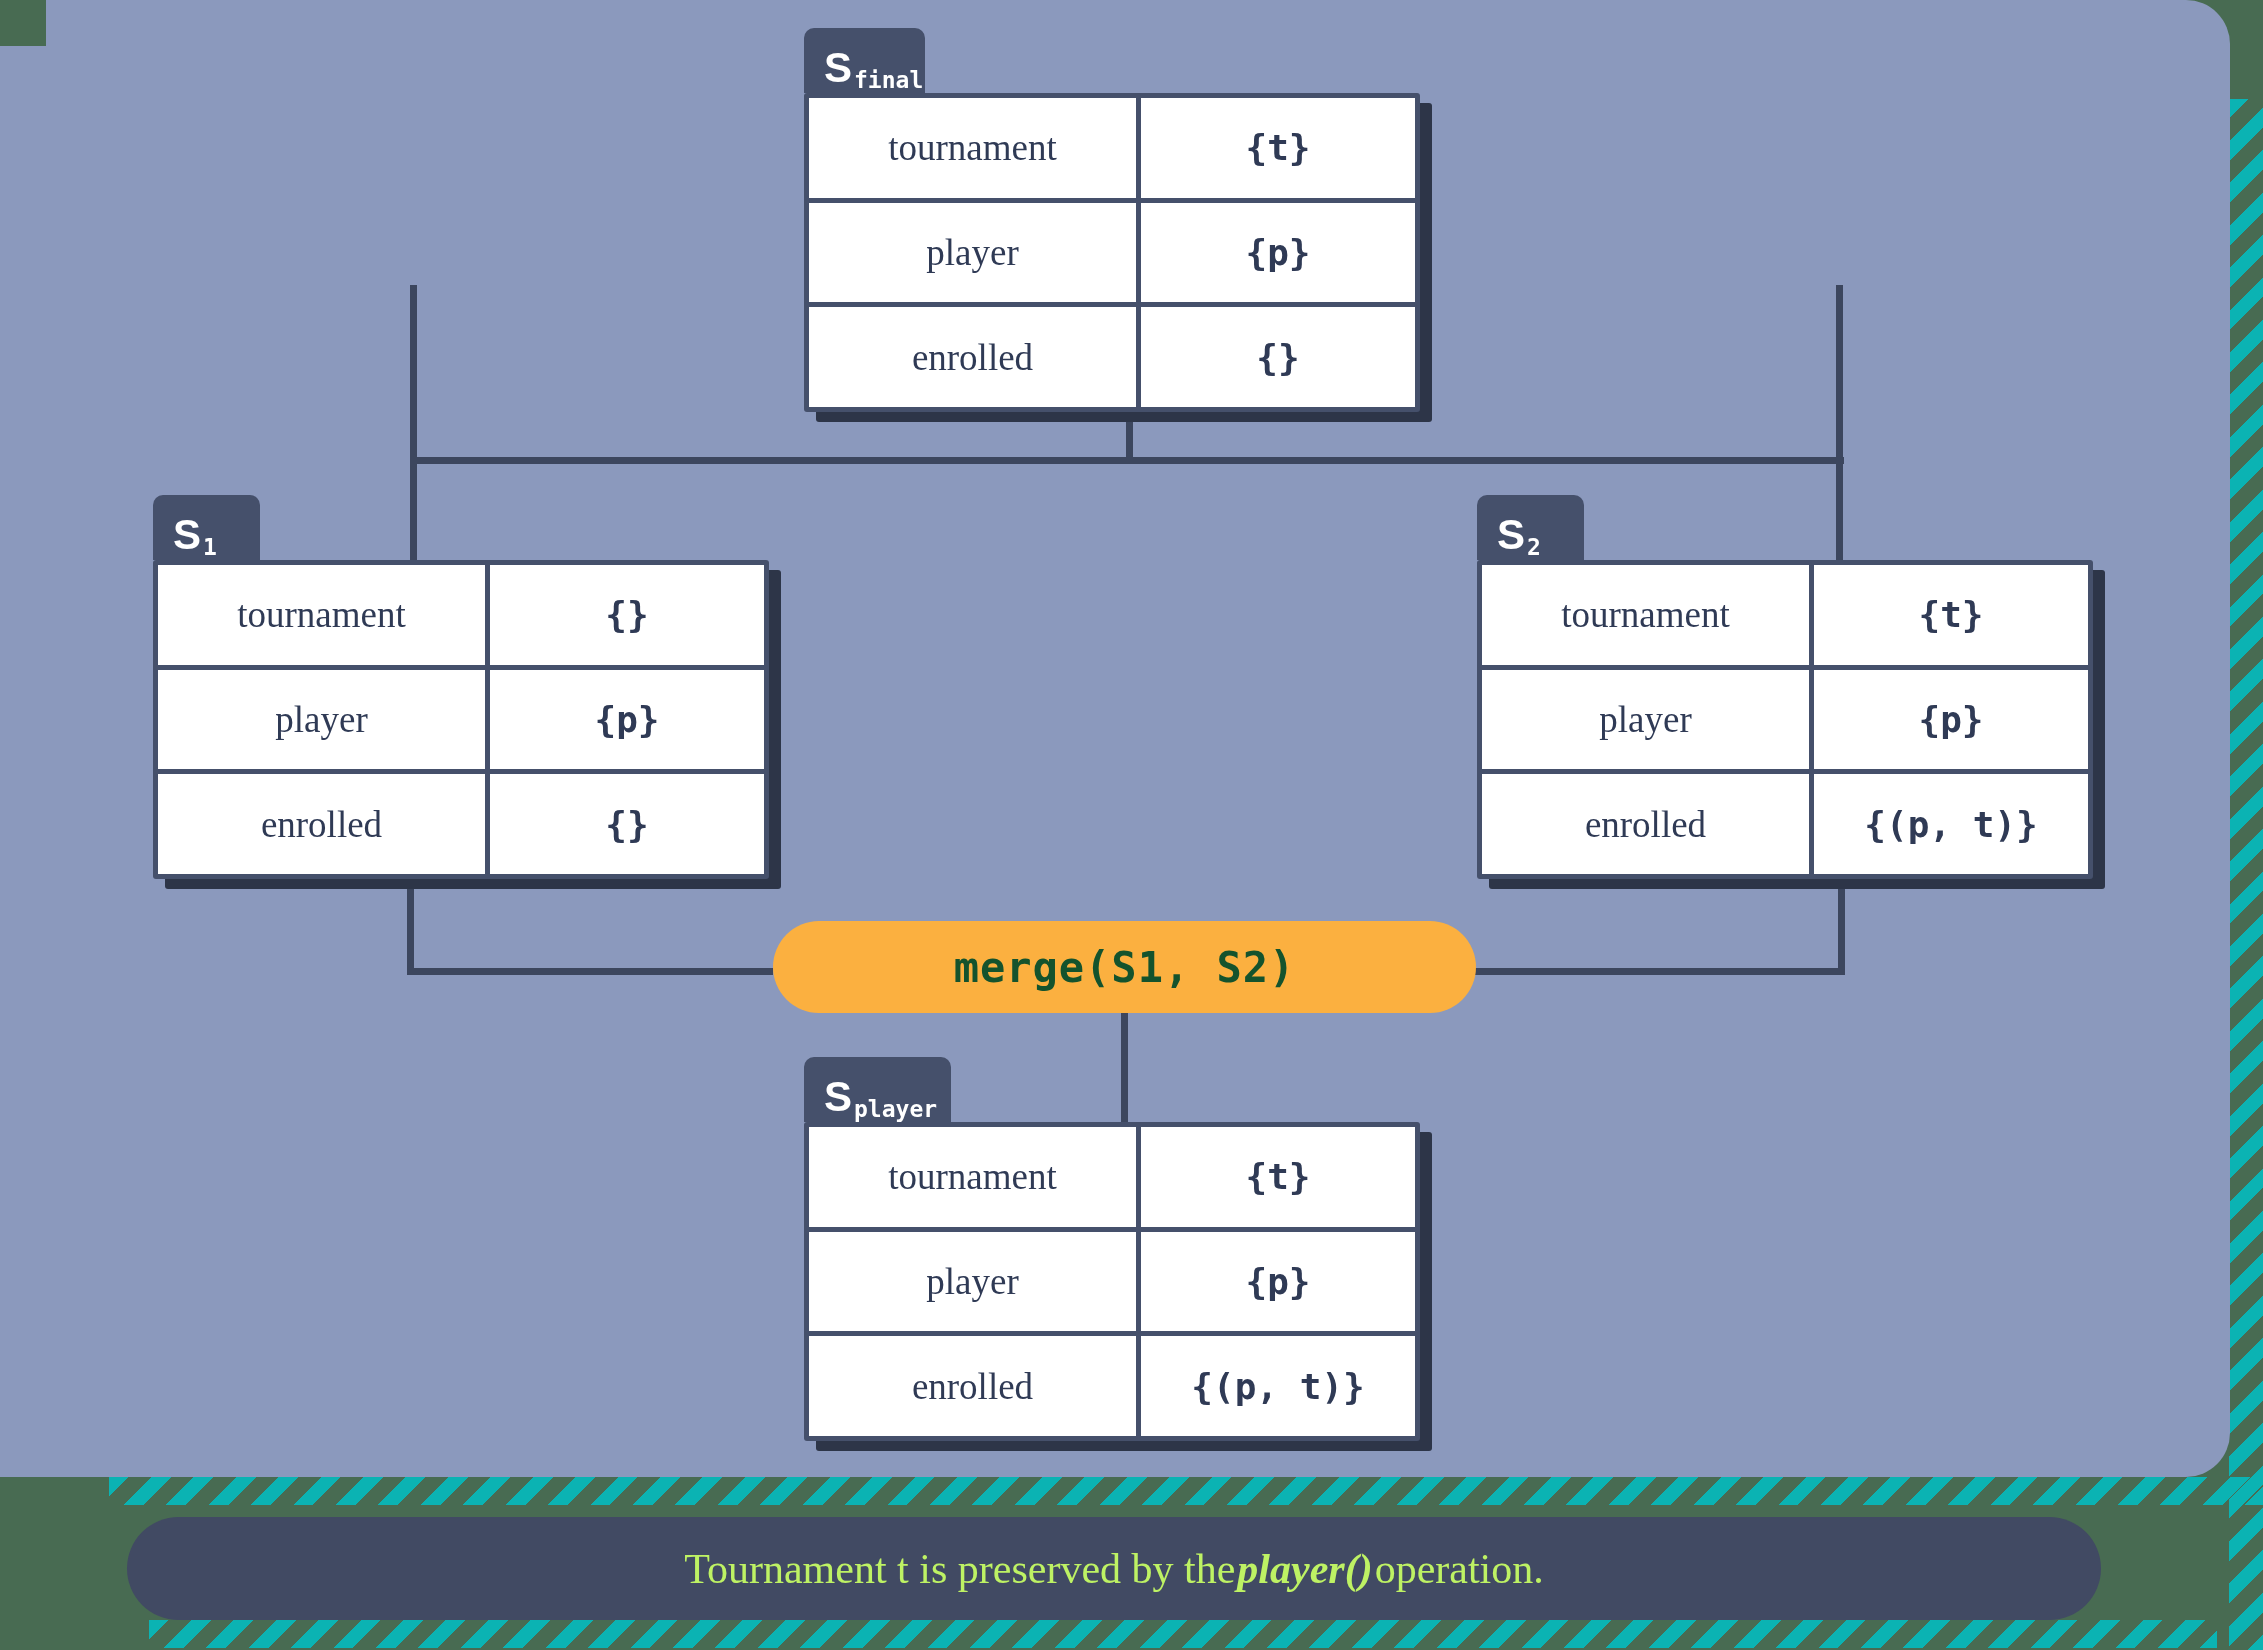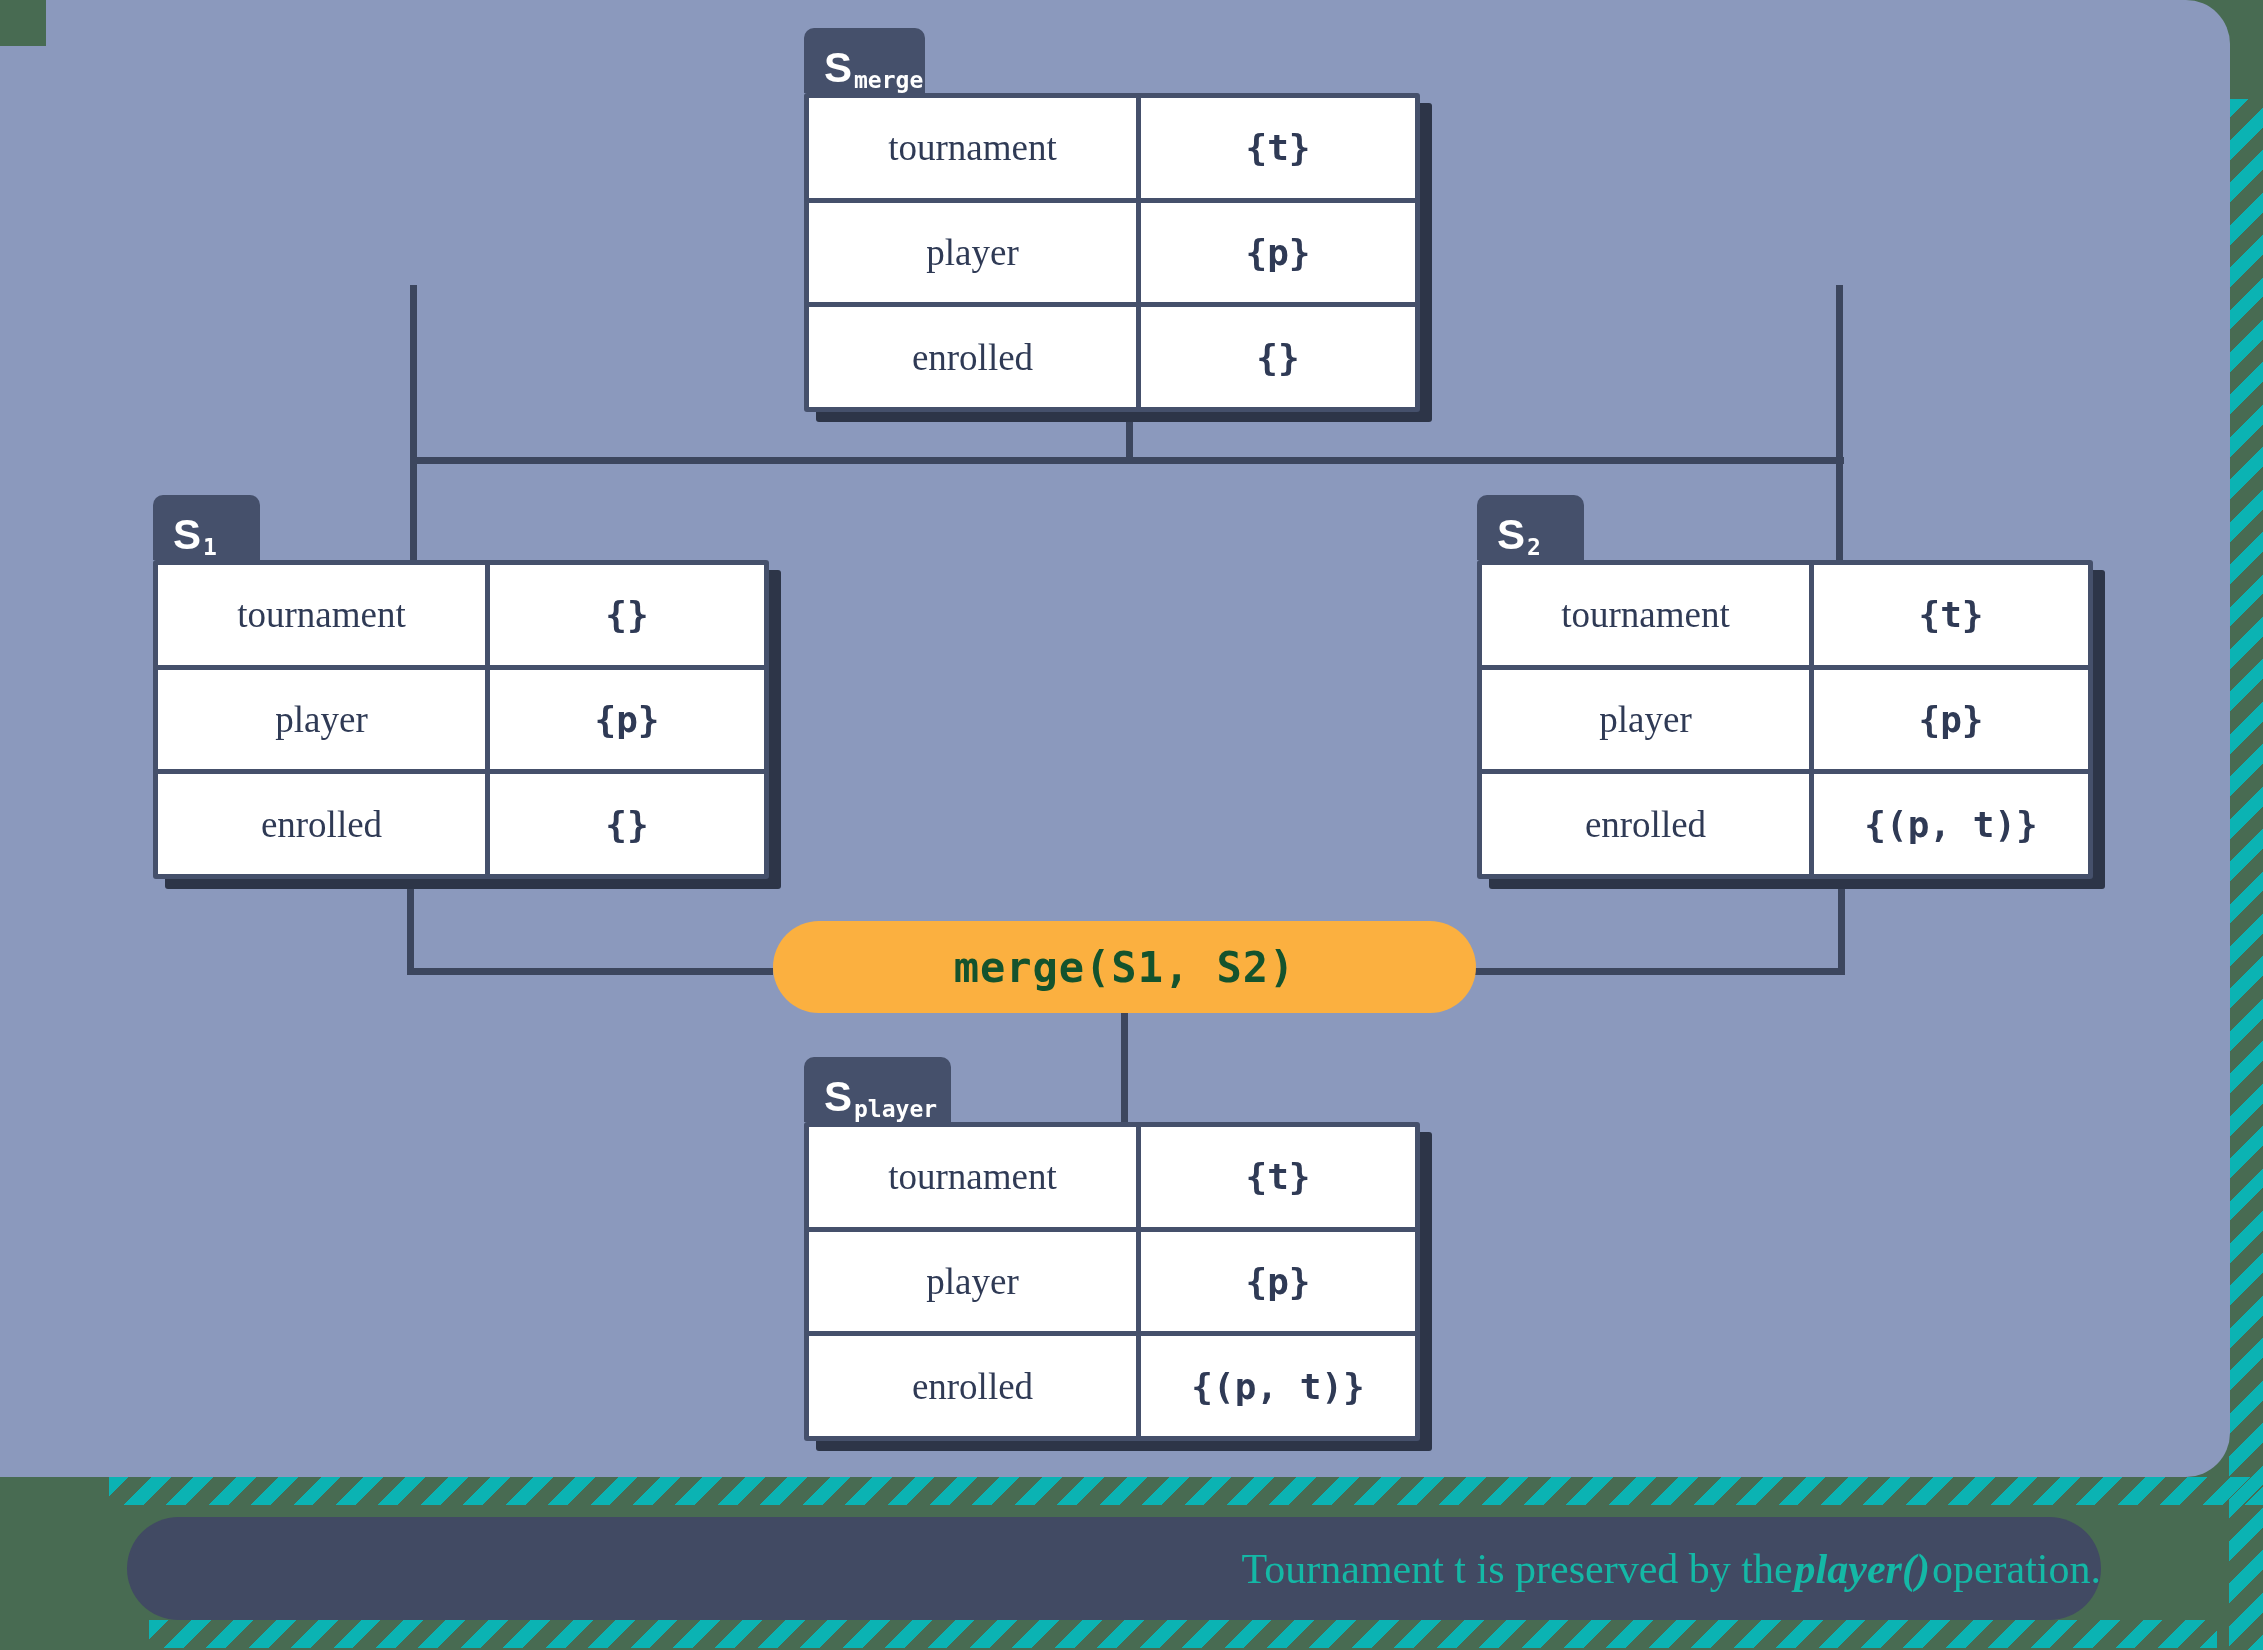--- a/index.html
+++ b/index.html
@@ -148,22 +148,22 @@
   #caption-bar {
     position: absolute;
     left: 127px;
     top: 1517px;
     width: 1974px;
     height: 103px;
     background: #414a63;
     border-radius: 989px;
     display: flex;
     align-items: center;
-    justify-content: flex-end;
-    color: #14b8a6;
+    justify-content: center;
+    color: #bef264;
     font-family: "Liberation Serif", serif;
     font-size: 42px;
   }
   #caption-bar b {
     font-weight: bold;
     font-style: italic;
     padding: 0 2px;
   }
 </style>
 </head>
@@ -198,21 +198,21 @@
 
 
 
   <div class="pill pill-accent" style="left:773px; top:921px; width:703px; height:92px; font-size:42px;">
     <span>merge(S1, S2)</span>
   </div>
 
   <div class="card" style="left:804px; top:28px; width:624px; height:386px;">
     <div class="card-tab" style="width:121px; height:65px;">
       <span class="base">S</span>
-      <span class="sub">merge</span>
+      <span class="sub">final</span>
     </div>
     <div class="card-shadow" style="left:12px; top:75px; width:616px; height:319px;"></div>
     <div class="card-body" style="left:0px; top:65px; width:616px; height:319px;">
       <div class="card-row">
         <div class="cell cell-key" style="width:327px;">tournament</div>
         <div class="cell cell-val" style="flex:1;">{t}</div>
       </div>
       <div class="card-row">
         <div class="cell cell-key" style="width:327px;">player</div>
         <div class="cell cell-val" style="flex:1;">{p}</div>

